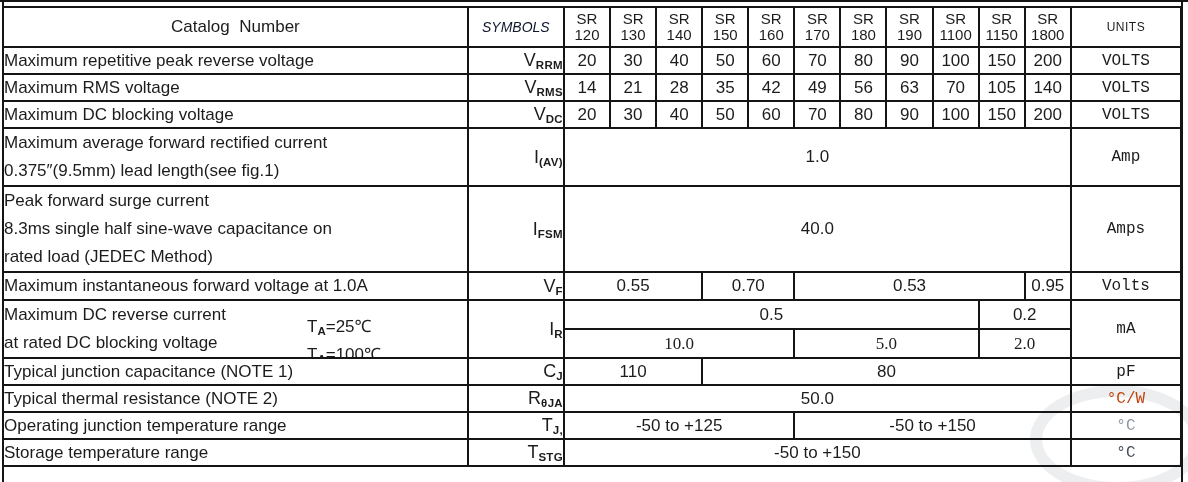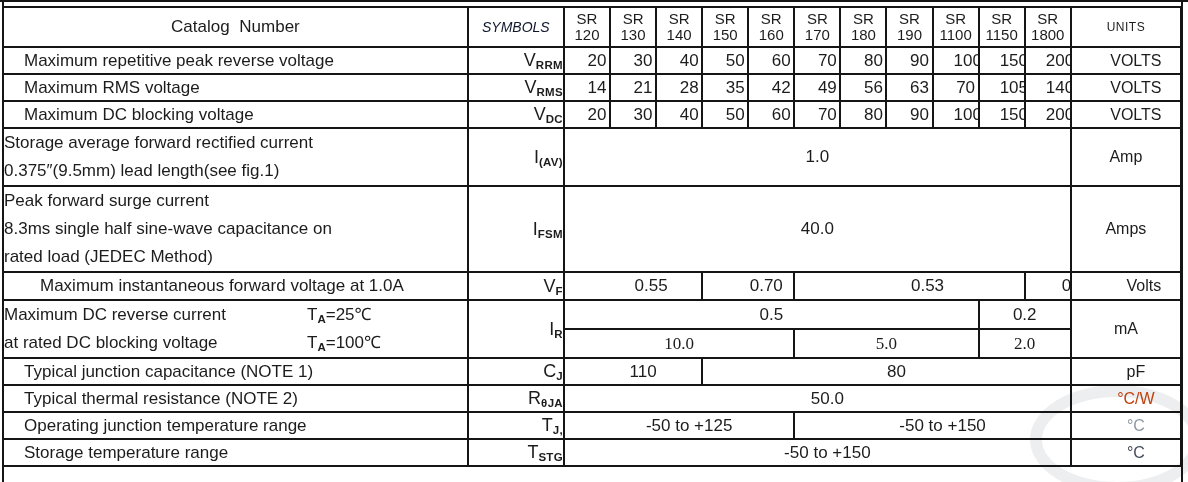--- a/index.html
+++ b/index.html
@@ -30,39 +30,39 @@
   .ratings td,.ratings th{
     border:2px solid #151515;
     padding:0;
     overflow:hidden;
     white-space:nowrap;
     font-weight:normal;
     background:transparent;
   }
   
   tr.r-head   >*{height:38px;}
-  tr.r-std    >*{height:25px;padding-left:20px;}
+  tr.r-std    >*{height:25px;}
   tr.r-iav    >*{height:55px;}
   tr.r-ifsm   >*{height:84px;}
-  tr.r-vf     >*{height:26px;padding-left:36px;}
+  tr.r-vf     >*{height:26px;}
   tr.r-ir1    >*{height:25px;}
   tr.r-ir2    >*{height:25px;font-family:Liberation Serif, serif;}
   
   .c-cat-h{font-size:17px;text-align:center;word-spacing:5px;}
   .c-sym-h{font-style:italic;font-size:14px;text-align:center;color:#0f172a;}
   .c-sr-h{font-size:15px;font-weight:bold;text-align:center;line-height:1.1;}
   .c-units-h{font-size:12px;font-weight:bold;text-align:center;letter-spacing:0.5px;}
   .lbl{font-size:17px;text-align:left;padding-left:16px;}
   .lbl .ln{line-height:28px;height:28px;}
   .lbl-rel{position:relative;}
-  .cond{position:absolute;left:303px;top:0;}
+  .cond{position:absolute;left:303px;top:12px;}
   .sym{font-size:18px;text-align:right;}
   .sym .sub{font-size:11.5px;font-weight:bold;position:relative;top:3px;letter-spacing:0.3px;}
   .val{font-size:17px;text-align:center;}
-  .unit{font-size:16px;text-align:center;}
+  .unit{font-size:16px;text-align:center;font-family:Liberation Mono, monospace;}
   .u-gray{color:#c2410c;}
   .u-mid{color:#8e97a3;}
   .u-dark{color:#444b57;}
 </style>
 </head>
 <body>
 
 <div class="page">
   <div class="watermark"></div>
   <div class="frame-top"></div>
@@ -184,21 +184,21 @@
       <td class="val">80</td>
       <td class="val">90</td>
       <td class="val">100</td>
       <td class="val">150</td>
       <td class="val">200</td>
       <td class="unit">VOLTS</td>
     </tr>
 
     <tr class="r-iav">
       <td class="lbl">
-        <div class="ln">Storage average forward rectified current</div>
+        <div class="ln">Maximum average forward rectified current</div>
         <div class="ln">0.375″(9.5mm) lead length(see fig.1)</div>
       </td>
       <td class="sym"><span>I</span><span class="sub">(AV)</span></td>
       <td class="val" colspan="11">1.0</td>
       <td class="unit">Amp</td>
     </tr>
 
     <tr class="r-ifsm">
       <td class="lbl">
         <div class="ln">Peak forward surge current</div>

